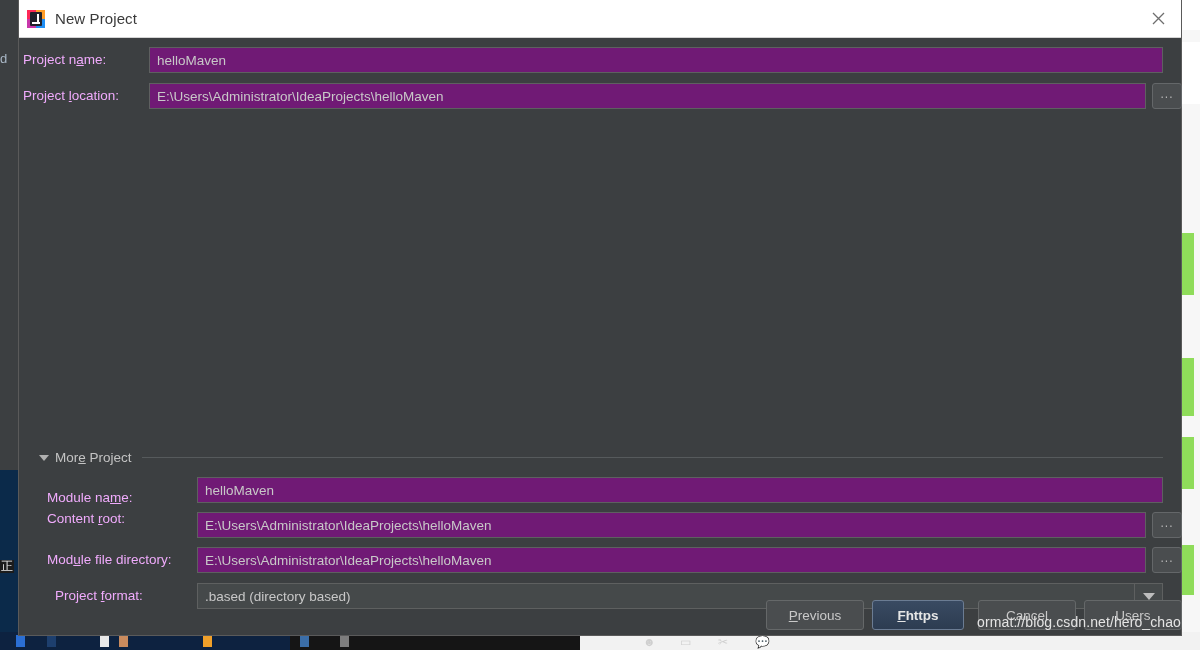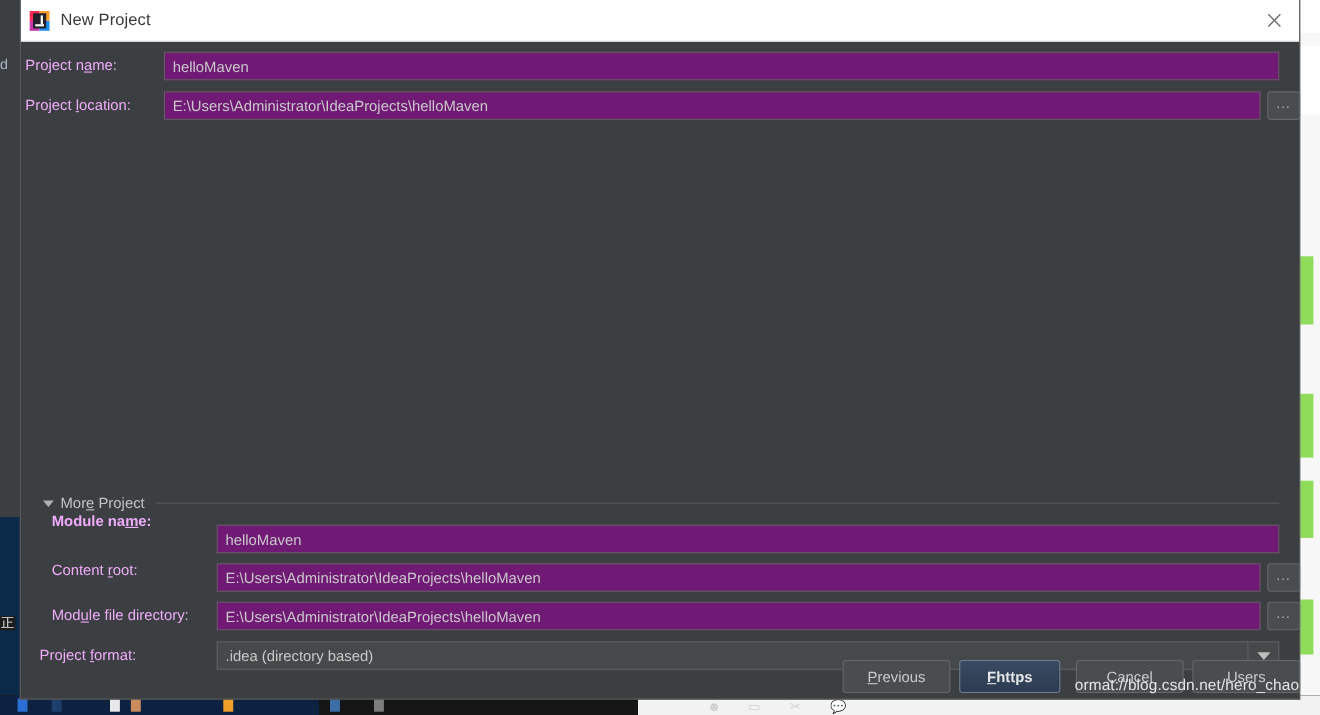--- a/index.html
+++ b/index.html
@@ -322,42 +322,42 @@
     <div class="browse-btn" style="left:1133px; top:45px;">...</div>
 
     <div id="more-settings">
       <div id="ms-tri"></div>
       <div id="ms-label">
         <span>Mor</span><u>e</u><span> Project</span>
       </div>
       <div id="ms-line"></div>
     </div>
 
-    <div class="lbl" style="left:28px; top:428px;font-weight:bold;">
+    <div class="lbl" style="left:28px; top:452px;">
       <span>Module na</span><u>m</u><span>e:</span>
     </div>
     <input class="tfield" type="text" style="left: 178px; top: 439px; width: 966px;" value="helloMaven">
 
     <div class="lbl" style="left:28px; top:473px;">
       <span>Content </span><u>r</u><span>oot:</span>
     </div>
     <input class="tfield" type="text" style="left: 178px; top: 474px; width: 949px;" value="E:\Users\Administrator\IdeaProjects\helloMaven">
     <div class="browse-btn" style="left:1133px; top:474px;">...</div>
 
     <div class="lbl" style="left:28px; top:514px;">
       <span>Mod</span><u>u</u><span>le file directory:</span>
     </div>
     <input class="tfield" type="text" style="left: 178px; top: 509px; width: 949px;" value="E:\Users\Administrator\IdeaProjects\helloMaven">
     <div class="browse-btn" style="left:1133px; top:509px;">...</div>
 
-    <div class="lbl" style="left:17px; top:550px;">
+    <div class="lbl" style="left:36px; top:550px;">
       <span>Project </span><u>f</u><span>ormat:</span>
     </div>
     <div class="combo" style="left:178px; top:545px; width:966px;">
-      <div class="val">.idea (directory based)</div>
+      <div class="val">.based (directory based)</div>
       <div class="arrowbox">
           <div class="arrow"></div>
         </div>
     </div>
 
     <div class="btn" style="left:747px; top:562px; width:98px;">
       <span style="text-decoration:underline">P</span>
         <span>revious</span>
     </div>
     <div class="btn default" style="left:853px; top:562px; width:92px;">

